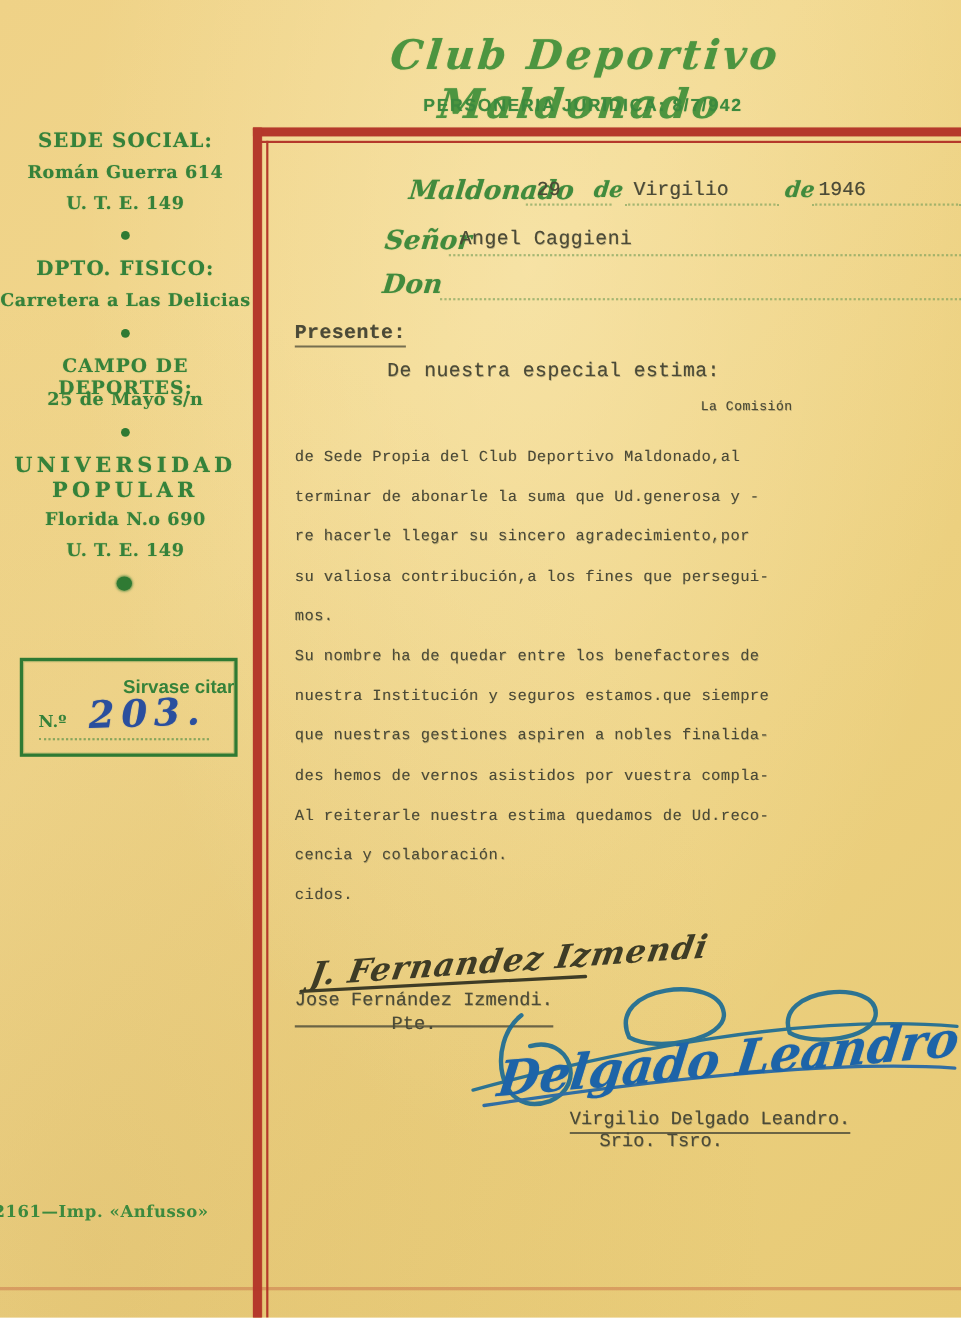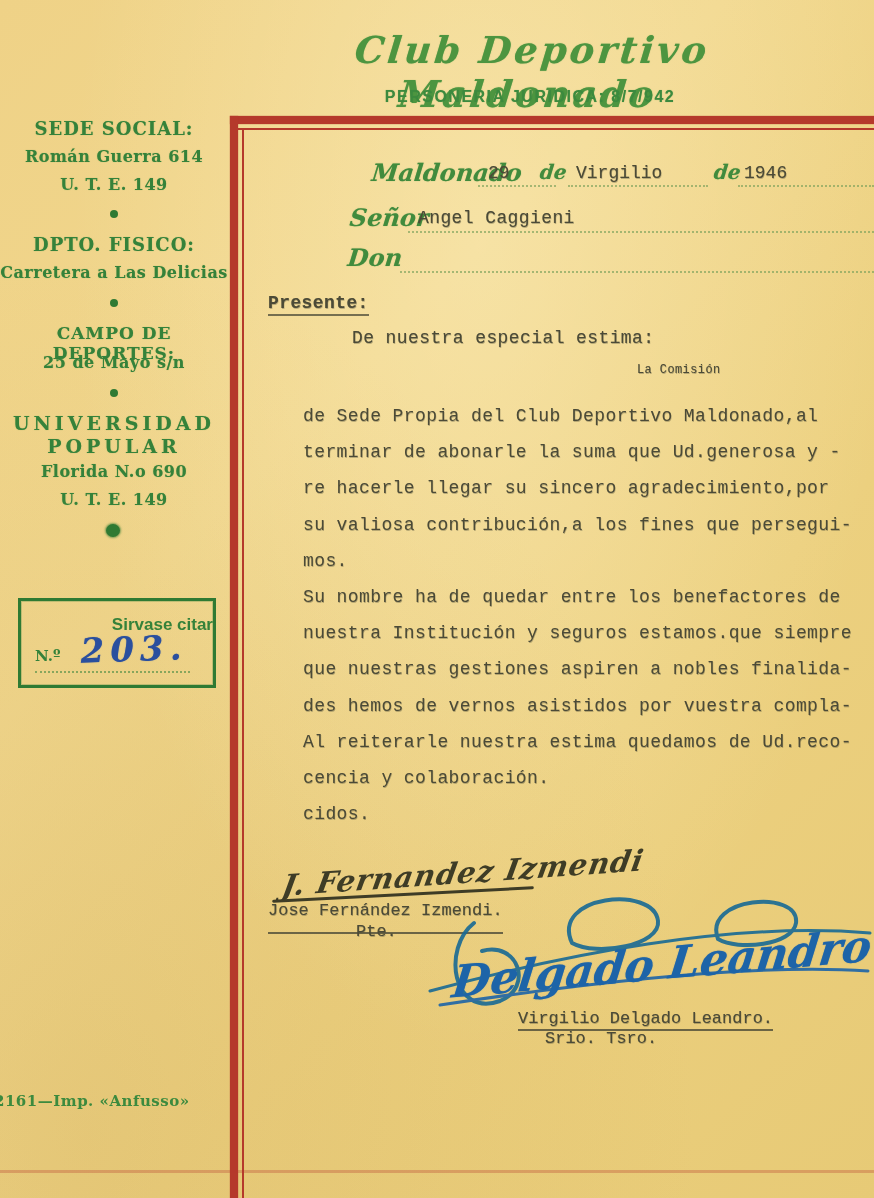--- a/index.html
+++ b/index.html
@@ -87,23 +87,23 @@
     text-shadow:0.5px 0.5px 0 rgba(75,74,55,.35), -0.3px 0 0 rgba(75,74,55,.25);
   }
   .fld{position:absolute;}
   .dotline{position:absolute;border-bottom:2px dotted rgba(122,160,90,.65);height:1px;}
 
   .presente{position:absolute;left:268px;top:293px;font-size:18px;letter-spacing:.4px;
     border-bottom:2px solid rgba(75,74,55,.75);padding-bottom:1px;font-weight:bold;}
   .salutation{position:absolute;left:352px;top:328px;font-size:18px;letter-spacing:.4px;}
   .comision{position:absolute;left:596px;top:363px;font-size:12px;letter-spacing:.4px;margin-left:41px;}
   .body-lines{position:absolute;left:268px;top:398px;width:575px;}
-  .tline{font-family:"Liberation Mono", monospace;font-size:18px;letter-spacing:.4px;
+  .tline{font-family:"Liberation Mono", monospace;font-size:14px;letter-spacing:.4px;
     line-height:36.2px;white-space:pre;color:#4b4a37;
-    text-shadow:0.5px 0.5px 0 rgba(75,74,55,.35);margin-left:35px;}
+    text-shadow:0.5px 0.5px 0 rgba(75,74,55,.35);}
 
   
   .sig1-script{position:absolute;left:282px;top:856px;
     font-family:"DejaVu Serif", serif;font-style:italic;font-weight:bold;
     font-size:29px;color:#3e3c26;transform:rotate(-4deg) skewX(-14deg);
     letter-spacing:1px;white-space:nowrap;}
   .sig1-sweep{position:absolute;left:272px;top:893px;width:262px;height:3px;
     background:#3e3c26;transform:rotate(-3deg);border-radius:2px;}
   .sig1-typed{position:absolute;left:268px;top:901px;font-size:17px;
     border-bottom:2px solid rgba(75,74,55,.8);padding-bottom:12px;}

